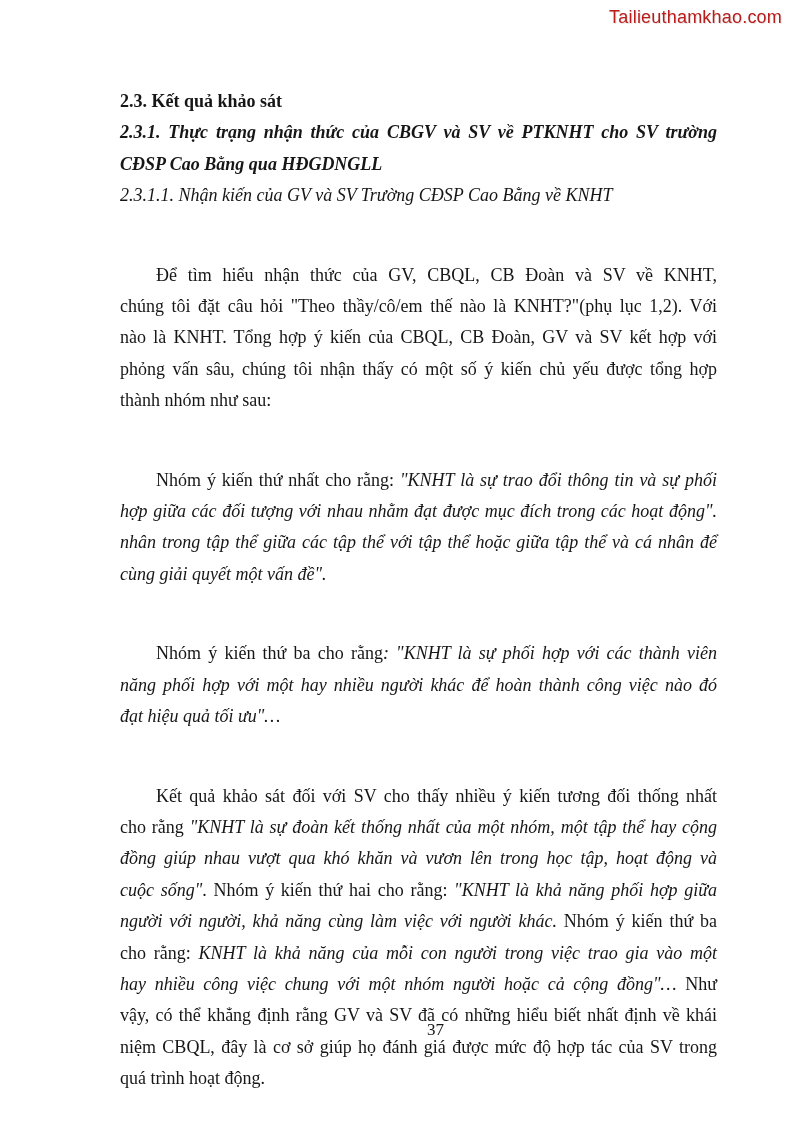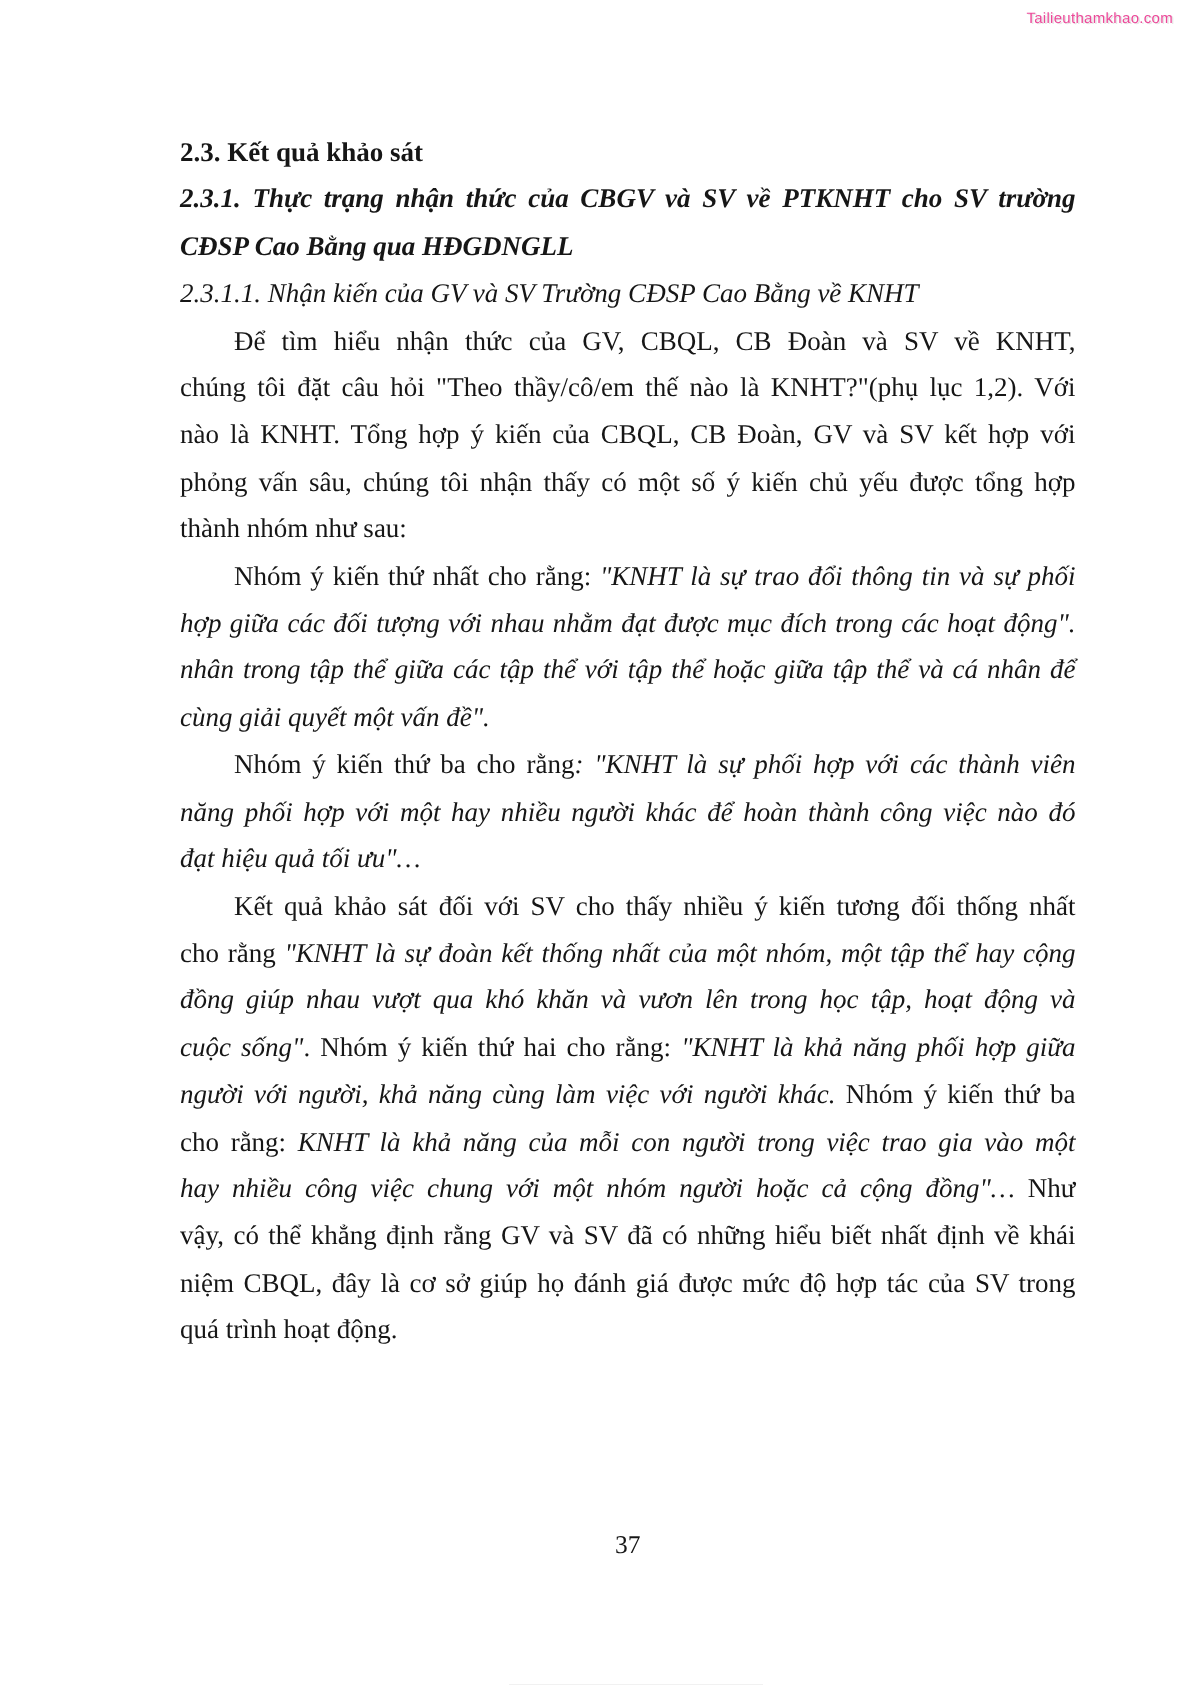--- a/index.html
+++ b/index.html
@@ -16,45 +16,45 @@
     font-family: "Liberation Serif", "DejaVu Serif", serif;
     font-size: 18px;
     color: #161616;
     overflow: hidden;
   }
   .watermark {
     position: absolute;
     top: 7px;
     right: 12px;
     font-family: "Liberation Sans", "DejaVu Sans", sans-serif;
-    font-size: 10px;
-    color: #ec4899;
+    font-size: 18px;
+    color: #b91c1c;
     text-shadow: 1px 1px 0 #e6e6e6;
     letter-spacing: 0.2px;
   }
   .content {
     position: absolute;
     left: 120px;
     top: 86px;
     width: 597px;
   }
   .ln {
     line-height: 31.4px;
     text-align: justify;
     text-align-last: justify;
     white-space: normal;
     font-family: Liberation Serif, serif;
   }
   .ln.left { text-align-last: left; }
-  .ln.ind  { text-indent: 36px; }
+  .ln.ind  { text-indent: 36px; margin-top: 48px; }
   .b { font-weight: bold; }
   .i { font-style: italic; }
   .pageno {
     position: absolute;
-    left: 120px;
+    left: 137px;
     top: 1020px;
     width: 597px;
     text-align: center;
     font-size: 17px;
     color: #161616;
   }
 </style>
 </head>
 <body>
 

